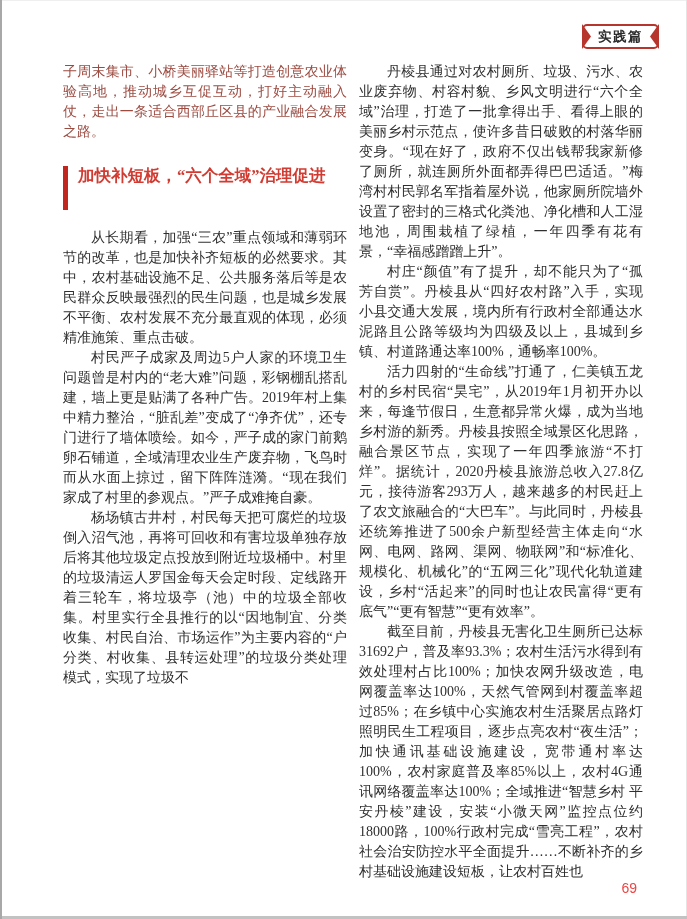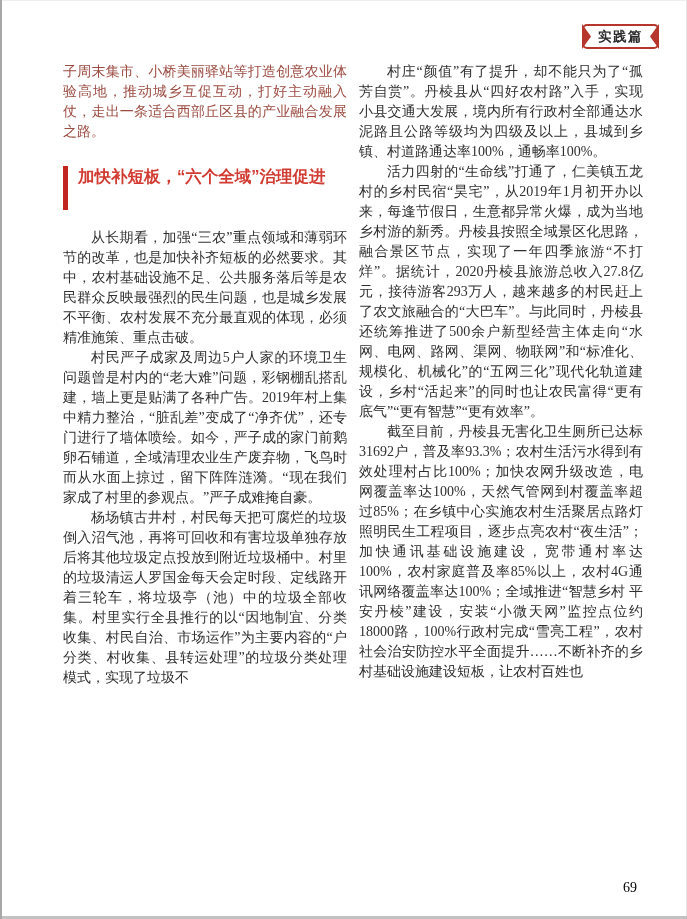--- a/index.html
+++ b/index.html
@@ -88,37 +88,37 @@
   }
   .heading .bar {
     flex: 0 0 5px;
     width: 5px;
     height: 44px;
     margin-right: 10px;
     margin-top: 2px;
     background: var(--bar_red, #c1271e);
   }
   .heading-text {
-    font-family: Liberation Sans, sans-serif;
+    font-family: Liberation Serif, serif;
     font-size: 16.5px;
     font-weight: bold;
     line-height: 24px;
     color: var(--heading_red, #d23b31);
     text-align: left;
   }
   .heading-text span { display: block; }
 
   
   .page-number {
     position: absolute;
     top: 880px;
     right: 50px;
-    font-family: Liberation Serif, serif;
+    font-family: Liberation Sans, sans-serif;
     font-size: 14px;
-    color: #000000;
+    color: #ef4444;
   }
 </style>
 </head>
 <body>
 
 <div class="stage">
   <div class="page">
 
     <div class="badge">
       <span class="badge-label">实践篇</span>
@@ -142,20 +142,21 @@
           <p class="body-para">村民严子成家及周边5户人家的环境卫生问题曾是村内的“老大难”问题，彩钢棚乱搭乱建，墙上更是贴满了各种广告。2019年村上集中精力整治，“脏乱差”变成了“净齐优”，还专门进行了墙体喷绘。如今，严子成的家门前鹅卵石铺道，全域清理农业生产废弃物，飞鸟时而从水面上掠过，留下阵阵涟漪。“现在我们家成了村里的参观点。”严子成难掩自豪。</p>
 
           <p class="body-para">杨场镇古井村，村民每天把可腐烂的垃圾倒入沼气池，再将可回收和有害垃圾单独存放后将其他垃圾定点投放到附近垃圾桶中。村里的垃圾清运人罗国金每天会定时段、定线路开着三轮车，将垃圾亭（池）中的垃圾全部收集。村里实行全县推行的以“因地制宜、分类收集、村民自治、市场运作”为主要内容的“户分类、村收集、县转运处理”的垃圾分类处理模式，实现了垃圾不</p>
         </div>
     </div>
 
     <div class="col col-right">
 
       <div>
 
+          <p class="body-para">丹棱县通过对农村厕所、垃圾、污水、农业废弃物、村容村貌、乡风文明进行“六个全域”治理，打造了一批拿得出手、看得上眼的美丽乡村示范点，使许多昔日破败的村落华丽变身。“现在好了，政府不仅出钱帮我家新修了厕所，就连厕所外面都弄得巴巴适适。”梅湾村村民郭名军指着屋外说，他家厕所院墙外设置了密封的三格式化粪池、净化槽和人工湿地池，周围栽植了绿植，一年四季有花有景，“幸福感蹭蹭上升”。</p>
 
           <p class="body-para">村庄“颜值”有了提升，却不能只为了“孤芳自赏”。丹棱县从“四好农村路”入手，实现小县交通大发展，境内所有行政村全部通达水泥路且公路等级均为四级及以上，县城到乡镇、村道路通达率100%，通畅率100%。</p>
 
           <p class="body-para">活力四射的“生命线”打通了，仁美镇五龙村的乡村民宿“昊宅”，从2019年1月初开办以来，每逢节假日，生意都异常火爆，成为当地乡村游的新秀。丹棱县按照全域景区化思路，融合景区节点，实现了一年四季旅游“不打烊”。据统计，2020丹棱县旅游总收入27.8亿元，接待游客293万人，越来越多的村民赶上了农文旅融合的“大巴车”。与此同时，丹棱县还统筹推进了500余户新型经营主体走向“水网、电网、路网、渠网、物联网”和“标准化、规模化、机械化”的“五网三化”现代化轨道建设，乡村“活起来”的同时也让农民富得“更有底气”“更有智慧”“更有效率”。</p>
 
           <p class="body-para">截至目前，丹棱县无害化卫生厕所已达标31692户，普及率93.3%；农村生活污水得到有效处理村占比100%；加快农网升级改造，电网覆盖率达100%，天然气管网到村覆盖率超过85%；在乡镇中心实施农村生活聚居点路灯照明民生工程项目，逐步点亮农村“夜生活”；加快通讯基础设施建设，宽带通村率达100%，农村家庭普及率85%以上，农村4G通讯网络覆盖率达100%；全域推进“智慧乡村 平安丹棱”建设，安装“小微天网”监控点位约18000路，100%行政村完成“雪亮工程”，农村社会治安防控水平全面提升……不断补齐的乡村基础设施建设短板，让农村百姓也</p>
         </div>
     </div>
 
     <div class="page-number">69</div>

